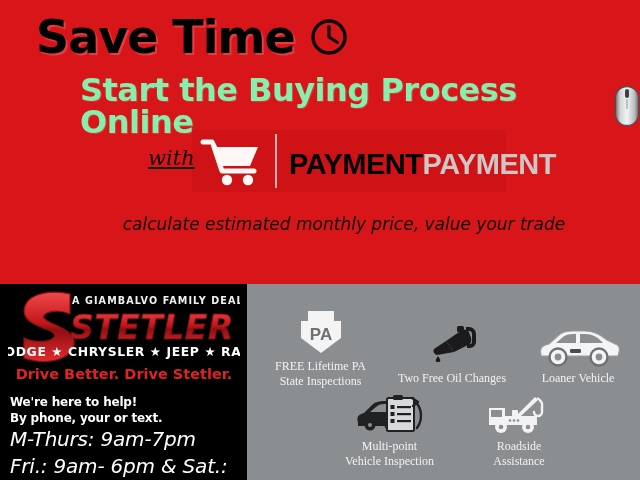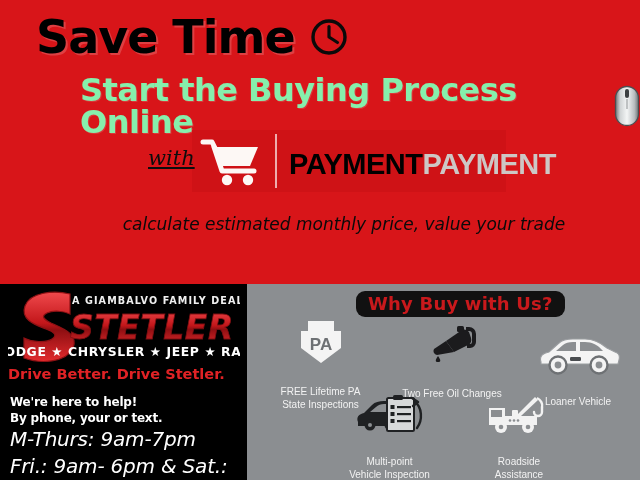--- a/index.html
+++ b/index.html
@@ -34,44 +34,44 @@
   .po-b{color:#cdc7c5;}
 
   .tagline{position:absolute;left:0;top:212px;width:640px;text-align:center;
       font-style:italic;font-size:17px;color:#0a0a0a;line-height:1.45;
       font-family:"DejaVu Sans",sans-serif;padding-left:24px;}
 
   
   #leftpanel{position:absolute;left:0;top:284px;width:247px;height:196px;background:#000;}
   #logo-wrap{position:absolute;left:8px;top:4px;width:232px;height:92px;}
   .logo-svg{display:block;width:232px;height:78px;}
-  .slogan{position:absolute;left:0;top:78px;width:232px;text-align:left;font-size:14.5px;
+  .slogan{position:absolute;left:0;top:78px;width:232px;text-align:center;font-size:14.5px;
       font-weight:bold;color:#e02225;font-family:"DejaVu Sans",sans-serif;}
 
   #hours{position:absolute;left:10px;top:110px;width:236px;color:#fff;}
   #hours .l1,#hours .l2{font-size:12px;font-weight:bold;font-family:"DejaVu Sans",sans-serif;
       line-height:1.34;letter-spacing:-.2px;}
   #hours .l3,#hours .l4{font-size:20px;font-style:italic;font-family:"DejaVu Sans",sans-serif;
       line-height:1.36;letter-spacing:-.2px;}
 
   
   #rightpanel{position:absolute;left:247px;top:284px;width:393px;height:196px;background:#8b8e91;}
   #why-pill{position:absolute;left:109px;top:7px;background:#111;border-radius:9px;
       padding:2px 12px 3px 12px;}
   #why-pill span{font-size:18px;font-weight:bold;color:#c9191c;letter-spacing:.2px;
       font-family:"DejaVu Sans",sans-serif;}
 
   .feat{position:absolute;text-align:center;}
   .feat .ic{display:flex;align-items:flex-end;justify-content:center;}
-  .feat .cap{font-size:10px;color:#f2f2f2;line-height:1.25;margin-top:20px;
-      font-family:Liberation Sans, sans-serif;white-space:pre-line;}
-
-  #f1{left:10px;top:34px;width:127px;}
+  .feat .cap{font-size:12px;color:#f2f2f2;line-height:1.25;margin-top:3px;
+      font-family:Liberation Serif, serif;white-space:pre-line;}
+
+  #f1{left:10px;top:24px;width:127px;}
   #f2{left:140px;top:36px;width:130px;}
-  #f3{left:272px;top:44px;width:118px;}
+  #f3{left:272px;top:36px;width:118px;}
   #f4{left:75px;top:108px;width:135px;}
   #f5{left:212px;top:108px;width:120px;}
   .ic48{height:48px;}
   .ic44{height:44px;}
 </style>
 </head>
 <body>
 
 <div id="stage">
 
@@ -156,23 +156,20 @@
     <div id="hours">
       <div class="l1">We're here to help!</div>
       <div class="l2">By phone, your or text.</div>
       <div class="l3">M-Thurs: 9am-7pm</div>
       <div class="l4">Fri.: 9am- 6pm &amp; Sat.: 9am-5pm</div>
     </div>
   </div>
 
   <div id="rightpanel">
 
-    <div id="why-pill">
-      <span>Why Buy with Us?</span>
-    </div>
 
     <div class="feat" id="f1">
       <div class="ic ic48">
         <svg width="52" height="48" viewBox="0 0 52 48">
           <path d="M13 3 H39 L39 13 L46 13 L46 30 L26 45 L6 30 L6 13 L13 13 Z" fill="#f4f4f4"></path>
           <text x="26" y="32" text-anchor="middle" font-family="Liberation Sans, sans-serif" font-size="17" font-weight="bold" fill="#6e7174">PA</text>
         </svg>
       </div>
       <div class="cap">FREE Lifetime PA
 State Inspections</div>

